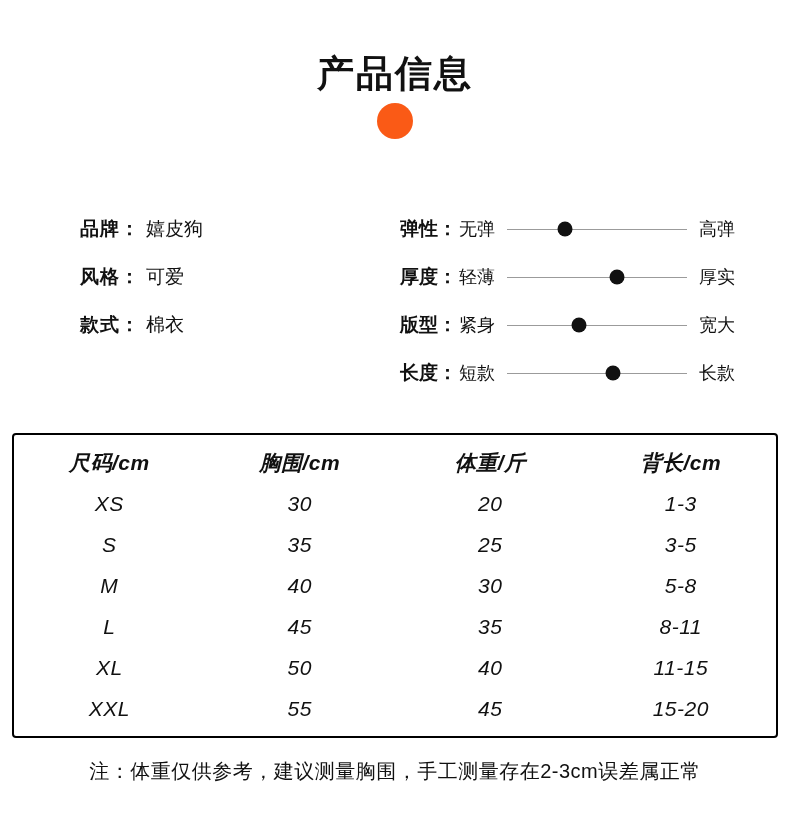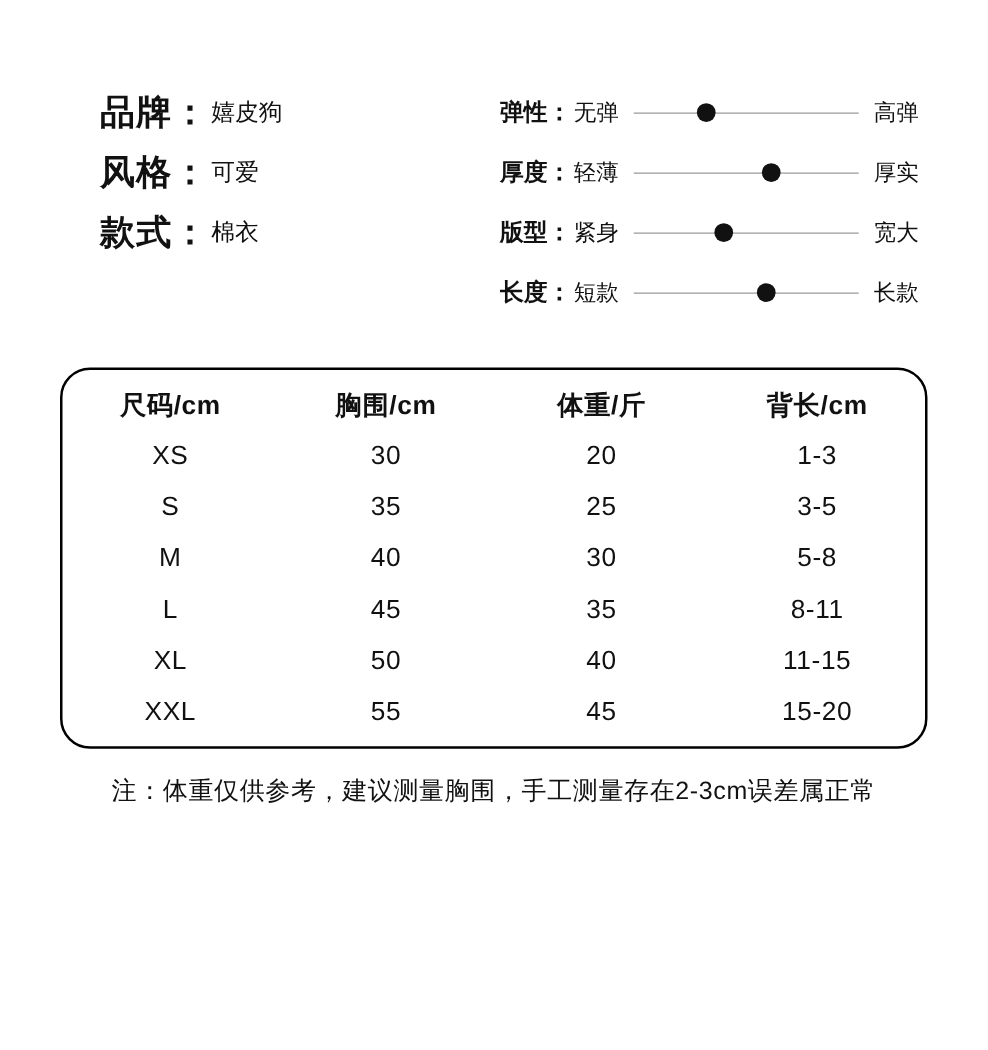--- a/index.html
+++ b/index.html
@@ -48,21 +48,21 @@
     display: flex;
     flex-direction: column;
   }
   .attr-row {
     height: 48px;
     display: flex;
     align-items: center;
   }
   .attr-label {
     font-weight: bold;
-    font-size: 28px;
+    font-size: 19px;
     letter-spacing: 1px;
     min-width: 64px;
     white-space: nowrap;
   }
   .attr-value {
     font-size: 19px;
     margin-left: 2px;
     white-space: nowrap;
   }
   .sliders {
@@ -100,26 +100,27 @@
     top: 50%;
     left: 0;
     transform: translate(-50%, -50%);
     width: 15px;
     height: 15px;
     border-radius: 50%;
     background: #111111;
   }
   
   .size-table {
-    width: 694px;
+    width: 766px;
     margin: 36px auto 0;
     border: 2px solid #000000;
-    border-radius: 24px;
+    border-radius: 4px;
     padding: 7px 0;
     box-sizing: border-box;
+    font-style: italic;
   }
   .t-row {
     display: grid;
     grid-template-columns: repeat(4, 1fr);
     height: 41px;
     align-items: center;
     text-align: center;
   }
   .t-cell {
     font-size: 21px;
@@ -135,20 +136,24 @@
     font-size: 20px;
     letter-spacing: 0.5px;
     color: #111111;
   }
 </style>
 </head>
 <body>
 
 <div class="page">
 
+  <div class="header">
+    <h1 class="title">产品信息</h1>
+    <div class="accent-dot" style="background: rgb(250, 90, 22);"></div>
+  </div>
 
   <div class="info">
 
     <div class="attrs">
       <div class="attr-row">
         <span class="attr-label">品牌：</span>
         <span class="attr-value">嬉皮狗</span>
       </div>
       <div class="attr-row">
         <span class="attr-label">风格：</span>

